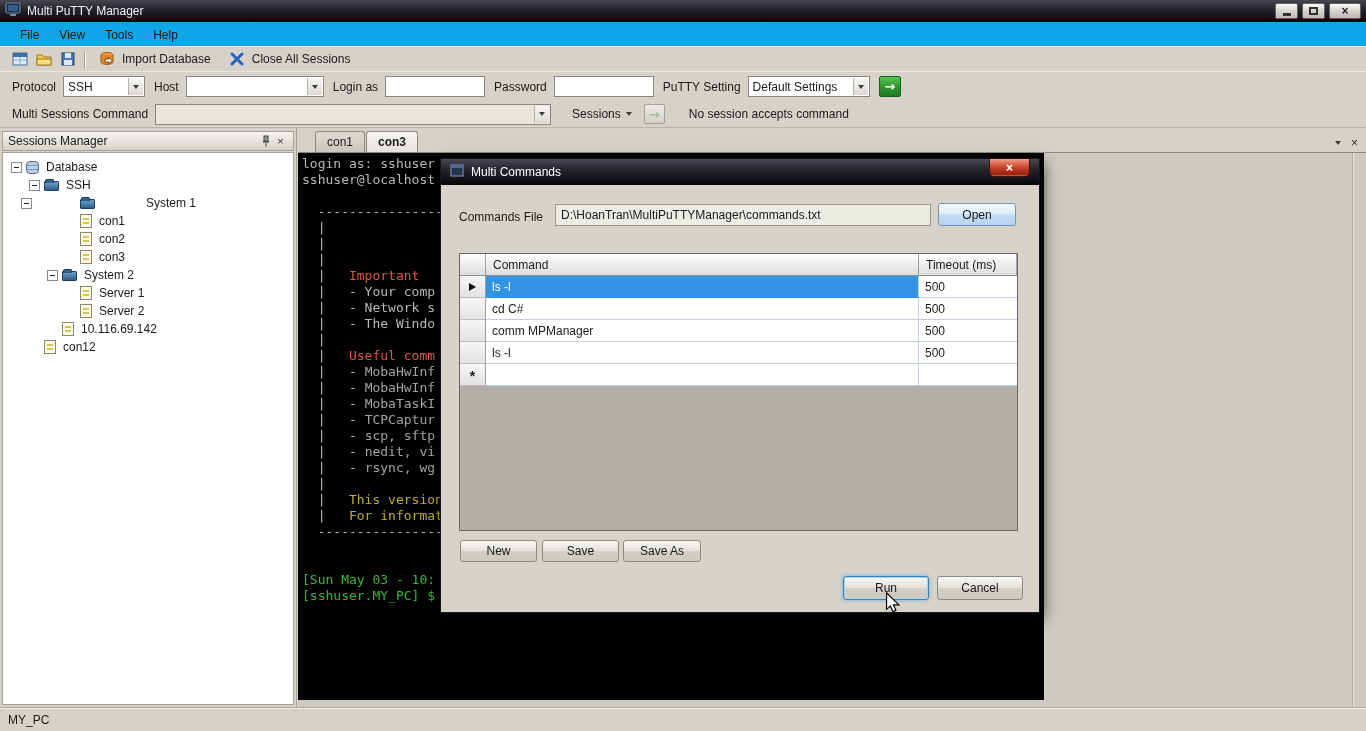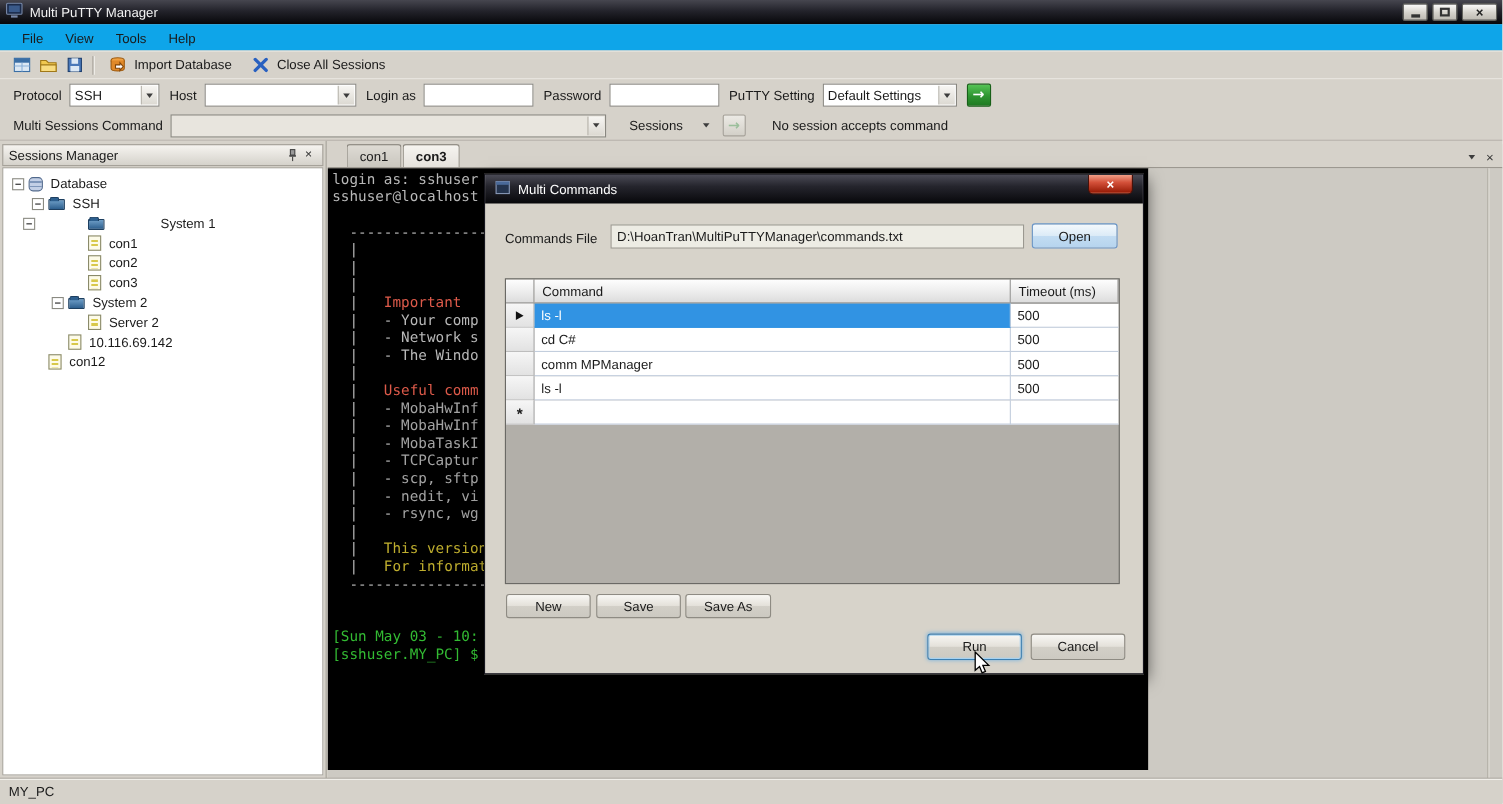--- a/index.html
+++ b/index.html
@@ -34,21 +34,21 @@
 .protocol-combo{width:82px}
 .host-combo{width:138px}
 .login-input{width:100px}
 .password-input{width:100px}
 .putty-combo{width:122px}
 .go-btn{width:22px;height:21px;background:linear-gradient(#56c456,#2e9430 55%,#1f7a22);border:1px solid #186018;border-radius:2px;display:flex;align-items:center;justify-content:center}
 .go-arrow{color:#fff;font-family:"DejaVu Sans",sans-serif;font-size:13px;font-weight:bold;line-height:1}
 
 .cmdbar{position:absolute;top:101px;left:0;right:0;height:27px;display:flex;align-items:center;padding-left:12px;background:#d6d2ca;border-bottom:1px solid #b8b4ac}
 .cmd-combo{width:396px;background:#e8e5de}
-.sessions-drop{display:flex;align-items:center;gap:18px;padding:3px 6px;margin-left:6px}
+.sessions-drop{display:flex;align-items:center;gap:5px;padding:3px 6px;margin-left:6px}
 .mini-btn{width:21px;height:20px;background:linear-gradient(#eceae5,#d3d0c8);border:1px solid #a6a29a;border-radius:2px;display:flex;align-items:center;justify-content:center;margin-left:6px}
 .mini-arrow{color:#9bbf9b;font-family:"DejaVu Sans",sans-serif;font-size:13px;font-weight:bold;line-height:1}
 .cmd-status{margin-left:24px}
 
 
 .left-panel{position:absolute;left:0;top:128px;width:297px;bottom:23px;background:#d6d2ca;border-right:1px solid #a6a29a}
 .panel-header{position:absolute;left:2px;right:2px;top:3px;height:20px;background:linear-gradient(#f6f4f0,#d5d2cb);border:1px solid #a6a29a;display:flex;align-items:center;padding:0 5px}
 .panel-title{flex:1}
 .ph-btn{width:15px;height:14px;display:flex;align-items:center;justify-content:center;color:#333;font-size:11px;line-height:1}
 .tree{position:absolute;left:2px;right:2px;top:24px;bottom:3px;background:#fff;border:1px solid #a6a29a;padding-top:5px;overflow:hidden}
@@ -285,20 +285,25 @@
           <span class="tree-label">con3</span>
         </div>
         <div class="tree-row" style="padding-left: 44px;">
           <span class="expander"></span>
           <span class="tree-icon icon-folder"></span>
           <span class="tree-label">System 2</span>
         </div>
         <div class="tree-row" style="padding-left: 62px;">
           <span class="exp-spacer"></span>
           <span class="tree-icon icon-session"></span>
+          <span class="tree-label">Server 1</span>
+        </div>
+        <div class="tree-row" style="padding-left: 62px;">
+          <span class="exp-spacer"></span>
+          <span class="tree-icon icon-session"></span>
           <span class="tree-label">Server 2</span>
         </div>
         <div class="tree-row" style="padding-left: 44px; text-align: center;">
           <span class="exp-spacer"></span>
           <span class="tree-icon icon-session"></span>
           <span class="tree-label">10.116.69.142</span>
         </div>
         <div class="tree-row" style="padding-left: 26px;">
           <span class="exp-spacer"></span>
           <span class="tree-icon icon-session"></span>

